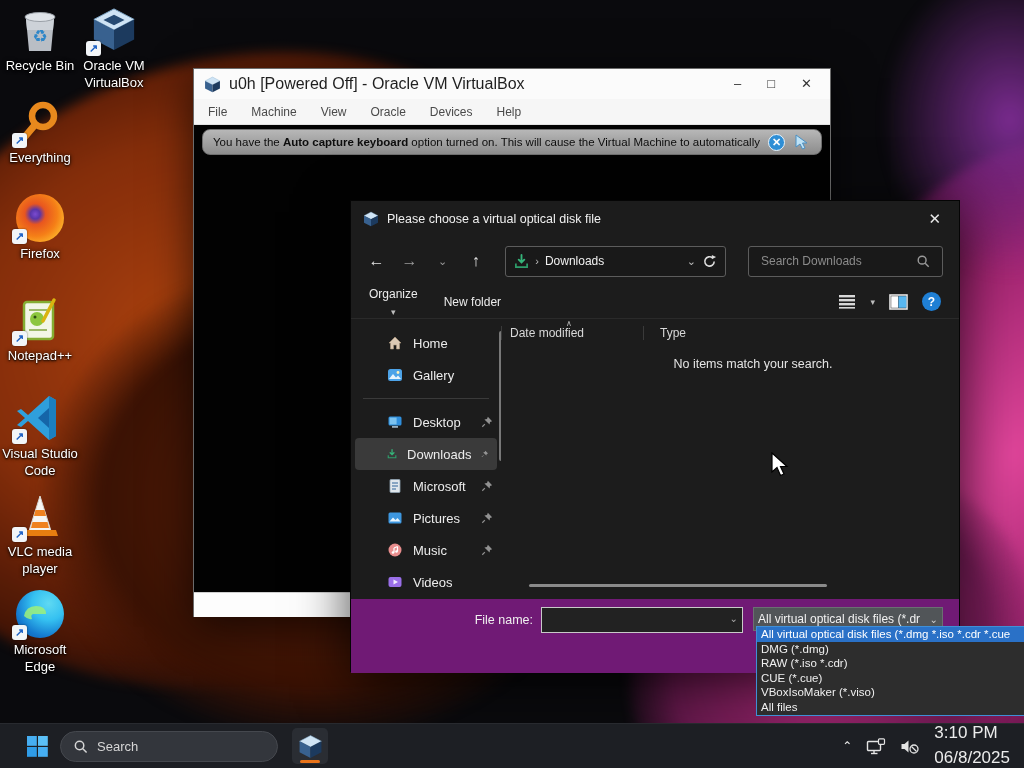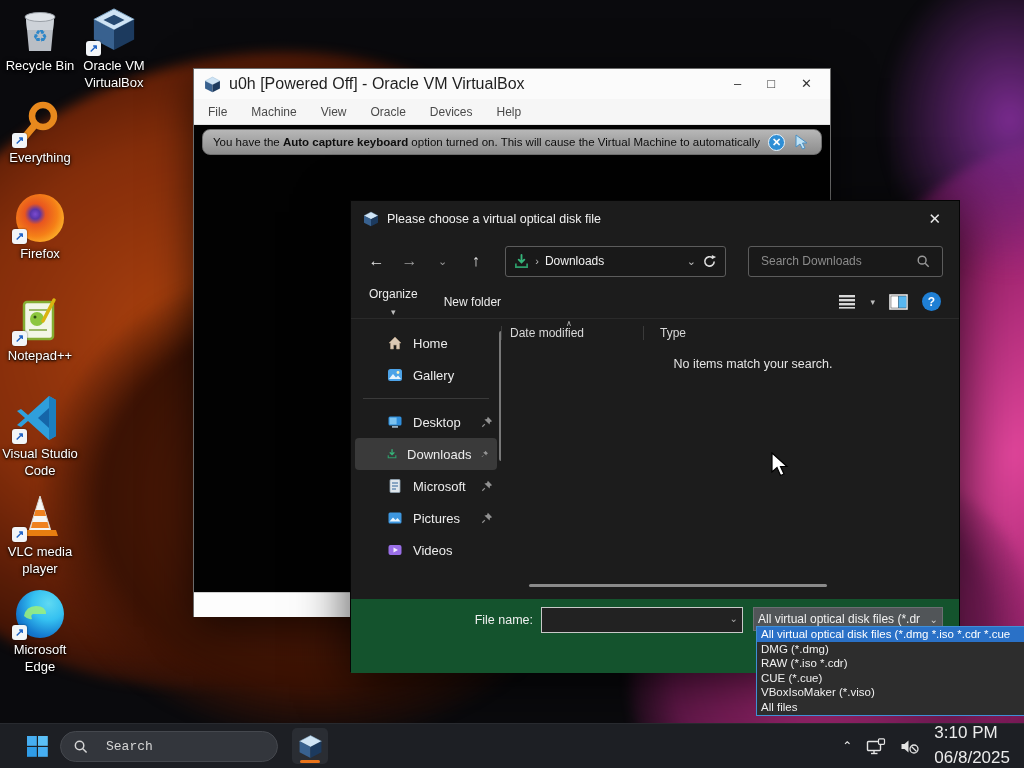--- a/index.html
+++ b/index.html
@@ -93,21 +93,21 @@
   .cols { display:flex; align-items:center; height:28px; font-size:12px; color:#d8d8d8; position:relative; }
   .col-name { width:232px; padding-left:40px; }
   .col-date { width:142px; border-left:1px solid #3a3a3a; padding-left:8px; position:relative; }
   .col-type { border-left:1px solid #3a3a3a; padding-left:16px; }
   .sortmark { position:absolute; left:64px; top:-7px; font-size:8px; color:#bdbdbd; }
   .emptymsg { position:absolute; left:0; right:0; top:38px; text-align:center;
     font-size:12.5px; color:#e4e4e4;margin-left:46px; }
   .hscroll { position:absolute; left:28px; width:298px; bottom:12px; height:3px;
     background:#8a8a8a; border-radius:2px; }
 
-  .dlg-footer { height:74px; background:#14532d; display:flex; align-items:flex-start;
+  .dlg-footer { height:74px; background:#701a75; display:flex; align-items:flex-start;
     padding:8px 14px 0 0; }
   .fname-lbl { width:190px; text-align:right; font-size:12.5px; color:#f0f0f0;
     padding-right:8px; line-height:26px; }
   .fname-box { position:relative; width:202px; height:26px; background:#222; border:1px solid #c9c9c9; }
   .fname-box input { width:100%; height:100%; background:transparent; border:none; outline:none;
     color:#eee; font-size:12px; padding:0 20px 0 6px; font-family:"Liberation Sans", sans-serif; }
   .fname-box .caret { position:absolute; right:4px; top:5px; font-size:10px; color:#aaa; }
   .ftype-btn { margin-left:10px; width:190px; height:24px; background:#515558; border:1px solid #6b6f72;
     display:flex; align-items:center; font-size:12px; color:#f2f2f2; padding:0 4px; }
   .ftype-btn .txt { flex:1; white-space:nowrap; overflow:hidden; }
@@ -119,21 +119,21 @@
   .popup .opt { height:14.6px; line-height:14.6px; font-size:11.5px; color:#efefef;
     padding:0 4px; white-space:nowrap; overflow:hidden; }
   .popup .opt.sel { background:#2a71c7; color:#fff; }
 
   
   .taskbar { position:absolute; left:0; bottom:0; width:1024px; height:45px;
     background:#1d1f24; border-top:1px solid rgba(255,255,255,.05); z-index:40;
     display:flex; align-items:center; }
   .startbtn { margin-left:20px; width:34px; height:34px; display:flex; align-items:center; justify-content:center; border-radius:5px; }
   .tb-search { margin-left:6px; width:218px; height:31px; border-radius:16px;
-    background:#33363c; border:1px solid #45484e; display:flex; align-items:center; gap:18px; padding:0 12px;font-family:Liberation Mono, monospace; }
+    background:#33363c; border:1px solid #45484e; display:flex; align-items:center; gap:9px; padding:0 12px; }
   .tb-search span { font-size:13px; color:#d6d6d6; }
   .tb-app { position:relative; margin-left:14px; width:36px; height:36px; border-radius:5px;
     background:#2a2d33; display:flex; align-items:center; justify-content:center; }
   .tb-app .ind { position:absolute; bottom:1px; left:8px; width:20px; height:3px;
     border-radius:2px; background:#e8731a; }
   .tray { margin-left:auto; display:flex; align-items:center; gap:14px; padding-right:14px; }
   .tray .chev { color:#e8e8e8; font-size:12px; }
   .clock { color:#ececec; font-size:17px; line-height:1.45; }
 
   .cursor { position:absolute; left:770px; top:452px; z-index:50; }
@@ -398,20 +398,33 @@
           <path d="M2.5 11.5 L6 7.5 L8.5 10 L10.5 8 L13.5 11.5 Z" fill="#e9f5fd"></path>
         </svg>
         <span>Pictures</span>
         <svg class="pin" width="12" height="12" viewBox="0 0 14 14">
           <path d="M8 1 L13 6 L10.5 7 L10 10 L4 4 L7 3.5 Z" fill="#a6a6a6"></path>
             <line x1="4.5" y1="9.5" x2="1.5" y2="12.5" stroke="#a6a6a6" stroke-width="1.4"></line>
         </svg>
       </div>
       <div class="sb-item">
         <svg width="16" height="16" viewBox="0 0 16 16">
+          <circle cx="8" cy="8" r="6.5" fill="#e88d8d"></circle>
+          <path d="M10.5 4.5 L10.5 9.5 M7 6 L7 10.5 M7 6 L10.5 4.5" stroke="#fff" stroke-width="1.2" fill="none"></path>
+          <circle cx="6" cy="10.5" r="1.3" fill="#fff"></circle>
+            <circle cx="9.5" cy="9.5" r="1.3" fill="#fff"></circle>
+        </svg>
+        <span>Music</span>
+        <svg class="pin" width="12" height="12" viewBox="0 0 14 14">
+          <path d="M8 1 L13 6 L10.5 7 L10 10 L4 4 L7 3.5 Z" fill="#a6a6a6"></path>
+            <line x1="4.5" y1="9.5" x2="1.5" y2="12.5" stroke="#a6a6a6" stroke-width="1.4"></line>
+        </svg>
+      </div>
+      <div class="sb-item">
+        <svg width="16" height="16" viewBox="0 0 16 16">
           <rect x="1.5" y="3" width="13" height="10" rx="2" fill="#9a6fe8"></rect>
           <polygon points="6.5,5.5 11,8 6.5,10.5" fill="#f2ecfd"></polygon>
         </svg>
         <span>Videos</span>
       </div>
       <div class="vscroll"></div>
     </div>
 
     <div class="filearea">
       <div class="cols">

